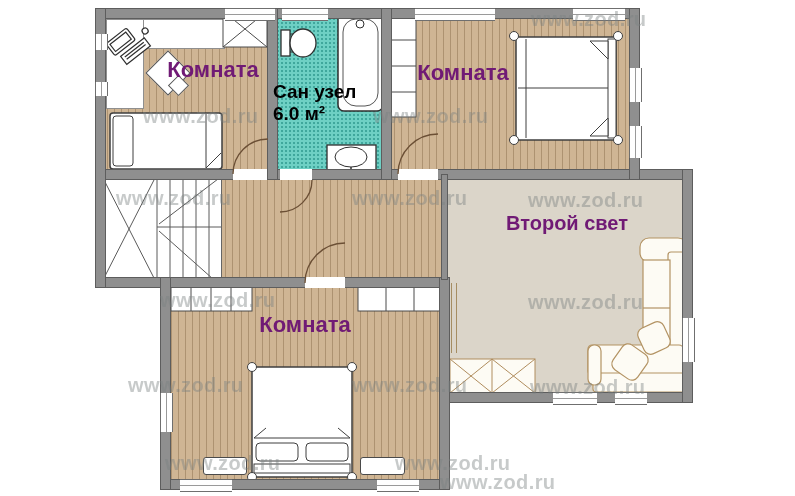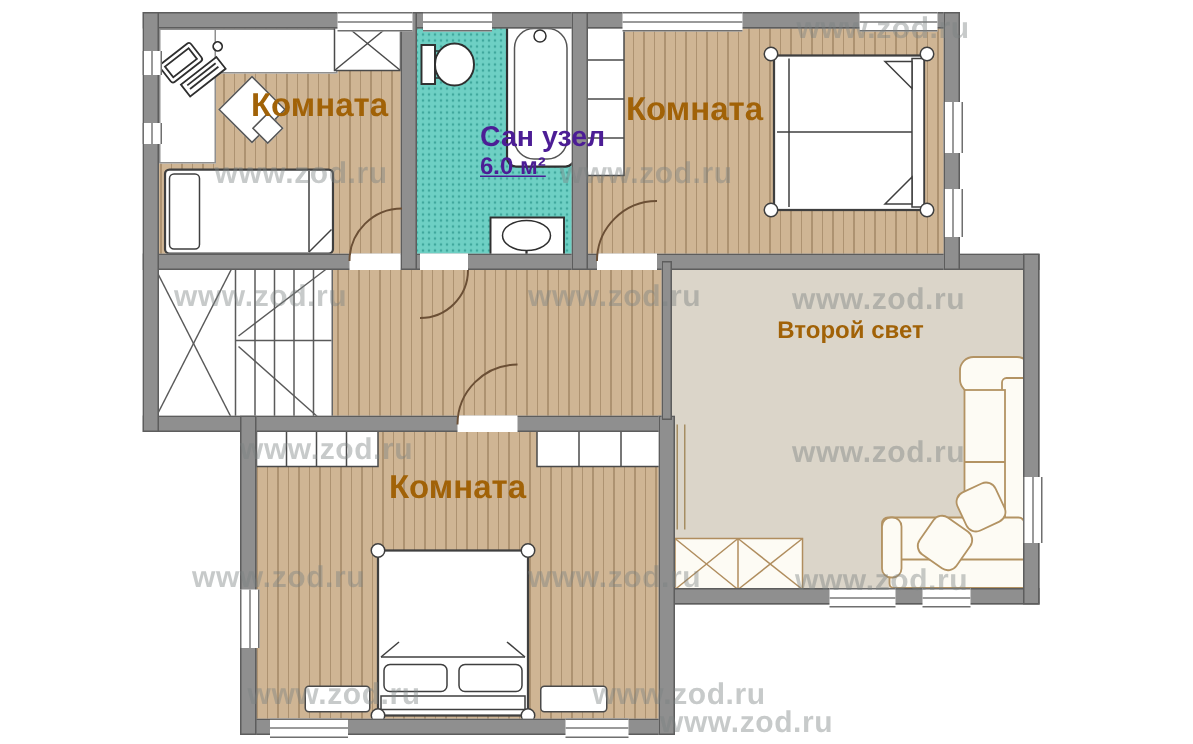--- a/index.html
+++ b/index.html
@@ -22,27 +22,27 @@
   .win-h{border-top:1px solid #6f6f6f;border-bottom:1px solid #6f6f6f;
          background-image:linear-gradient(to bottom,transparent 44%,#9a9a9a 44%,#9a9a9a 56%,transparent 56%);}
   .win-v{border-left:1px solid #6f6f6f;border-right:1px solid #6f6f6f;
          background-image:linear-gradient(to right,transparent 44%,#9a9a9a 44%,#9a9a9a 56%,transparent 56%);}
   .doorgap{position:absolute;background:#fff;z-index:45;}
   
   .furn{position:absolute;z-index:25;}
   .whitebox{background:#fff;border:1px solid #8f8f8f;}
   .darkbox{background:#fff;border:1.5px solid #4a4a4a;border-radius:3px;}
   
-  .label{position:absolute;z-index:60;font-weight:bold;color:#a16207;text-align:center;line-height:1.16;}
+  .label{position:absolute;z-index:60;font-weight:bold;color:#701a75;text-align:center;line-height:1.16;}
   .label .nm{font-size:22px;}
   .label .ar{font-size:21px;}
-  .label-bath{color:#4c1d95;text-align:left;margin-left:47px;}
+  .label-bath{color:#000000;text-align:left;}
   .label-bath .nm{font-size:19px;}
-  .label-bath .ar{font-size:16px;text-decoration:underline;}
-  .label-svet{font-size:16px;}
+  .label-bath .ar{font-size:19px;}
+  .label-svet{font-size:20px;}
   
   .wm{position:absolute;z-index:70;font-weight:bold;font-size:20px;letter-spacing:.4px;
       color:rgba(122,128,128,.42);white-space:nowrap;pointer-events:none;}
   svg{display:block;}
   .ovl{position:absolute;left:0;top:0;z-index:50;pointer-events:none;}
 </style>
 </head>
 <body>
 
 <div id="plan">

